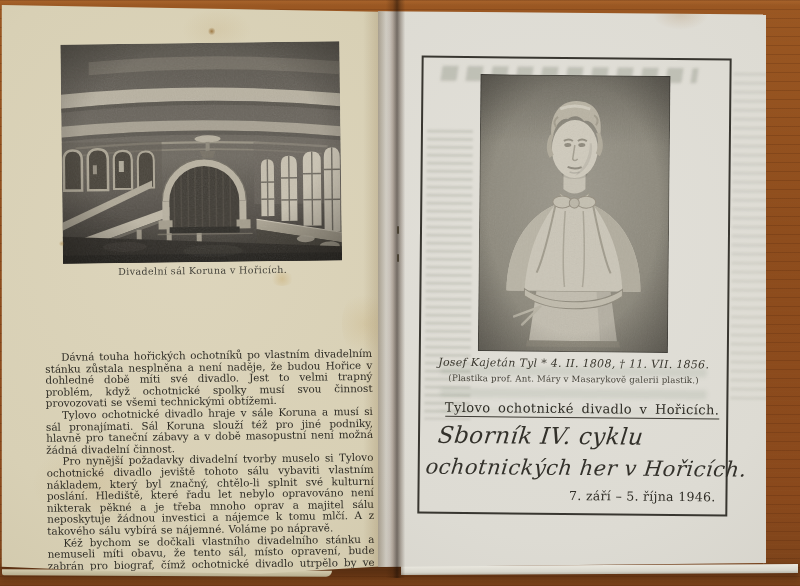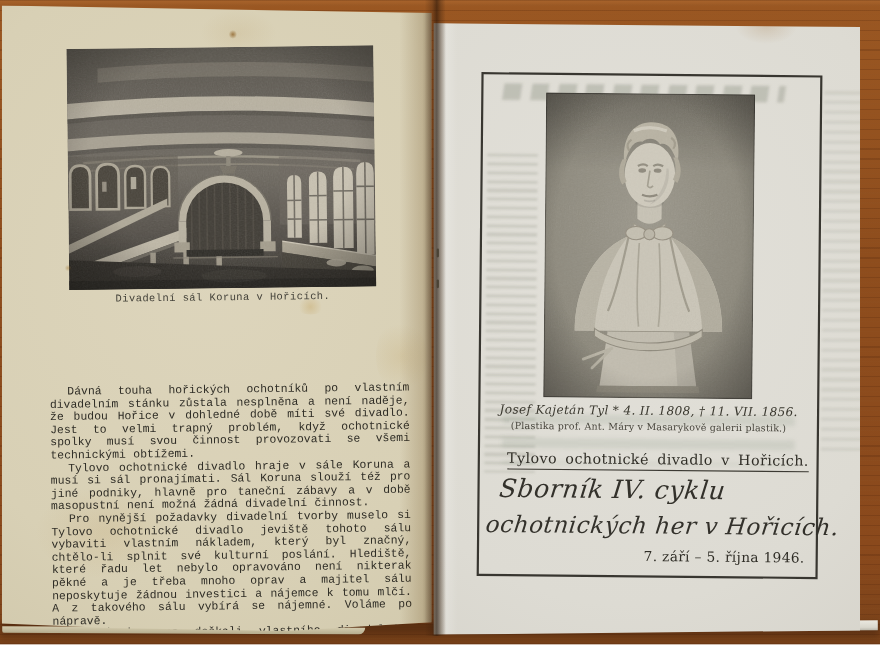--- a/index.html
+++ b/index.html
@@ -34,21 +34,20 @@
     transform:rotate(.25deg);border-radius:0 0 6px 2px;
   }
   
   .page-left{
     position:absolute;left:1px;top:1px;width:392px;height:575px;
     background:
       radial-gradient(50px 30px at 55% 5%, rgba(170,130,60,.10), transparent 70%),
       radial-gradient(90px 60px at 24% 84%, rgba(180,140,70,.14), transparent 70%),
       radial-gradient(120% 92% at 48% 42%, #ddd5bc 0%, var(--left-page-paper) 55%, #ccc3a5 100%);
     clip-path:polygon(0.2% 0.7%, 99.8% 1.9%, 99.8% 98.2%, 66% 99.6%, 25% 99.1%, 0.2% 98.4%);
-    font-family:Liberation Mono, monospace;
   }
   .page-left-inner{position:absolute;inset:0;transform:rotate(-.7deg);transform-origin:50% 45%;}
   .fold-shade-left{
     position:absolute;right:0;top:0;width:30px;height:100%;
     background:linear-gradient(90deg, rgba(120,90,40,0), rgba(115,85,38,.25) 70%, rgba(70,45,15,.5) 100%);
   }
   .speck{position:absolute;border-radius:50%;}
   .speck.s1{left:210px;top:26px;width:7px;height:9px;background:radial-gradient(circle, rgba(140,95,35,.75), rgba(140,95,35,0) 70%);}
   .speck.s2{left:268px;top:272px;width:26px;height:14px;background:radial-gradient(circle, rgba(190,150,70,.30), transparent 70%);}
   .speck.s3{left:58px;top:238px;width:6px;height:6px;background:radial-gradient(circle, rgba(160,115,45,.45), transparent 70%);}
@@ -67,26 +66,25 @@
   .body-text p{margin:0;text-indent:16px;}
   
   .gutter-shadow{
     position:absolute;left:386px;top:0;width:24px;height:578px;pointer-events:none;
     background:linear-gradient(90deg, rgba(60,30,10,0) 0%, rgba(60,30,10,.30) 28%, rgba(25,12,4,.55) 46%, rgba(45,25,10,.28) 62%, rgba(60,30,10,0) 80%);
   }
   .staple{position:absolute;left:397px;width:2px;height:8px;background:#4a4234;border-radius:1px;}
   .staple.st1{top:226px;} .staple.st2{top:254px;}
   
   .page-right{
-    position:absolute;left:394px;top:9px;width:388px;height:558px;
+    position:absolute;left:378px;top:9px;width:388px;height:558px;
     background:
       radial-gradient(40px 22px at 78% 1%, rgba(150,100,40,.18), transparent 70%),
       radial-gradient(125% 100% at 45% 40%, #e2e0d9 0%, var(--right-page-paper) 55%, #d1cec5 100%);
     clip-path:polygon(0 0.4%, 100% 1%, 100% 99.3%, 0 100%);
-    margin-top:10px;
   }
   .fold-shade-right{
     position:absolute;left:0;top:0;width:22px;height:100%;
     background:linear-gradient(90deg, rgba(80,60,30,.38), rgba(255,255,255,.18) 55%, rgba(0,0,0,0) 100%);
   }
   .page-right-inner{position:absolute;inset:0;transform:rotate(.55deg);transform-origin:50% 40%;}
   .bleed{position:absolute;pointer-events:none;}
   .bleed.b-top{left:62px;top:58px;width:256px;height:15px;filter:blur(1.6px);transform:skewX(-8deg);
     background:repeating-linear-gradient(90deg, rgba(100,106,88,.26) 0 16px, transparent 16px 25px);}
   .bleed.b-left{left:48px;top:122px;width:46px;height:290px;filter:blur(1px);

